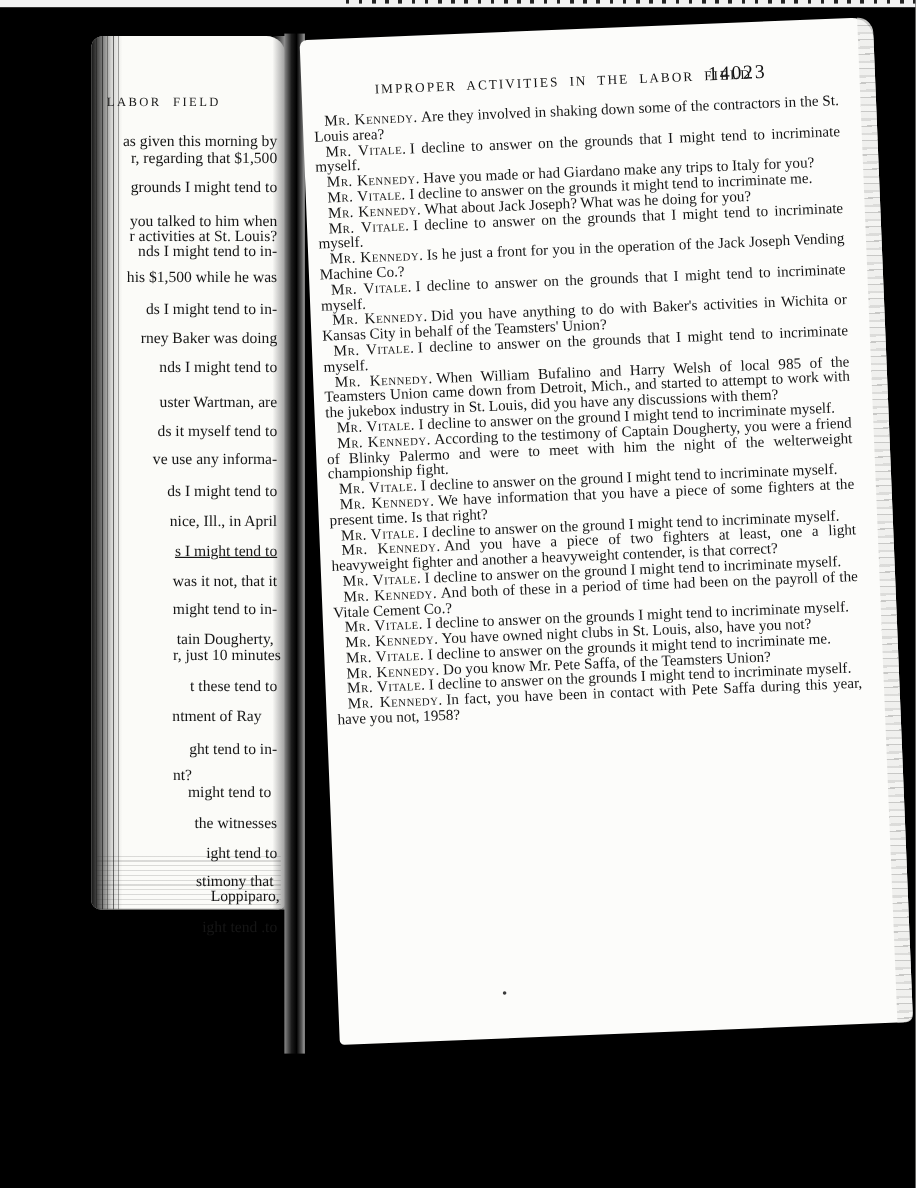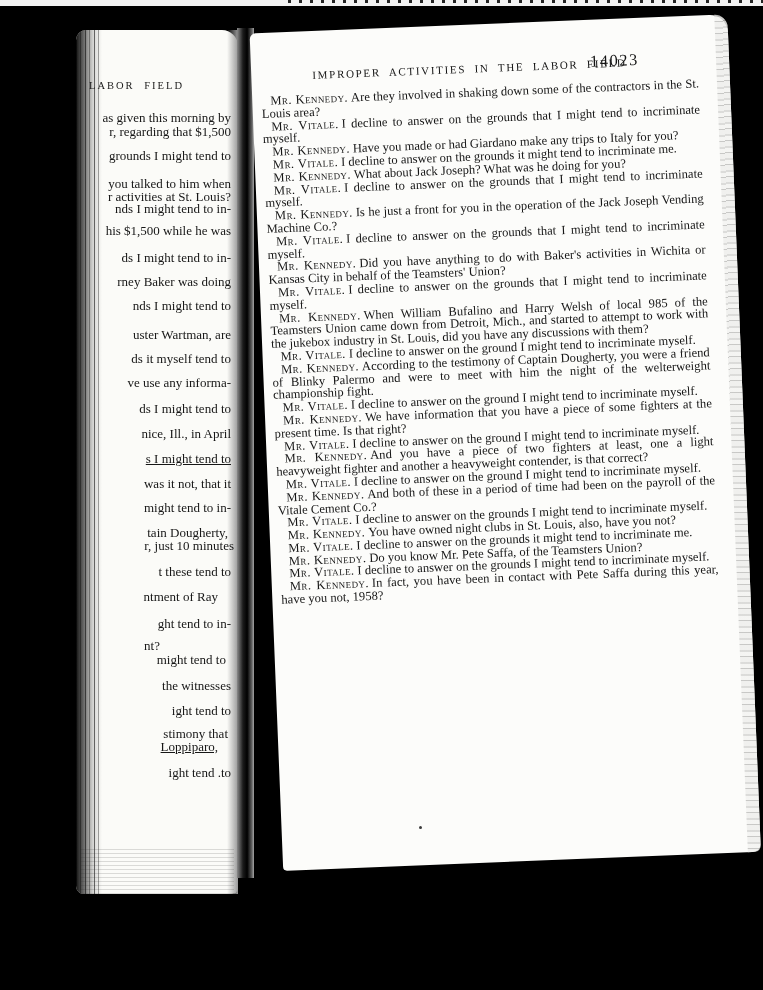--- a/index.html
+++ b/index.html
@@ -16,21 +16,21 @@
     position: absolute; top: 0; left: 0; width: 763px; height: 6px;
     background: #f2f2f2;
   }
   .top-dashes {
     position: absolute; top: 0; left: 288px; right: 0; height: 3px;
     background: repeating-linear-gradient(90deg, rgba(0,0,0,.85) 0 3px, transparent 3px 11px);
   }
 
   
   .left-page {
-    position: absolute; left: 76px; top: 30px; width: 162px; height: 864px;
+    position: absolute; left: 76px; top: 30px; width: 162px; height: 728px;
     background: #fbfbf8;
     border-radius: 10px 16px 6px 8px;
   }
   
   .left-page-fold {
     position: absolute; left: 0; top: 0; bottom: 0; width: 26px;
     border-radius: 10px 0 0 8px;
     background:
       repeating-linear-gradient(90deg, rgba(0,0,0,.55) 0 1px, transparent 1px 4px, rgba(0,0,0,.35) 4px 5px, transparent 5px 9px),
       linear-gradient(90deg, rgba(0,0,0,.92), rgba(30,30,30,.55) 38%, rgba(110,110,110,.28) 65%, rgba(150,150,150,0));
@@ -139,21 +139,21 @@
       <div class="left-frag" style="top: 495px; right: 10px;">tain Dougherty,</div>
       <div class="left-frag" style="top: 508px; right: 4px;">r, just 10 minutes</div>
       <div class="left-frag" style="top: 534px; right: 7px;">t these tend to</div>
       <div class="left-frag" style="top: 559px; right: 20px;">ntment of Ray</div>
       <div class="left-frag" style="top: 586px; right: 7px;">ght tend to in-</div>
       <div class="left-frag" style="top: 608px; right: 78px;">nt?</div>
       <div class="left-frag" style="top: 622px; right: 12px;">might tend to</div>
       <div class="left-frag" style="top: 648px; right: 7px;">the witnesses</div>
       <div class="left-frag" style="top: 673px; right: 7px;">ight tend to</div>
       <div class="left-frag" style="top: 696px; right: 10px;">stimony that</div>
-      <div class="left-frag" style="top: 709px; right: 20px; text-decoration: underline;">Loppiparo,</div>
+      <div class="left-frag" style="top: 709px; right: 5px;">Loppiparo,</div>
       <div class="left-frag" style="top: 735px; right: 7px;">ight tend .to</div>
     </div>
 </div>
 
 <div class="spine"></div>
 
 <div class="right-page">
   <div class="right-page-edge"></div>
   <div class="rp-inner">
     <div class="rp-header">

